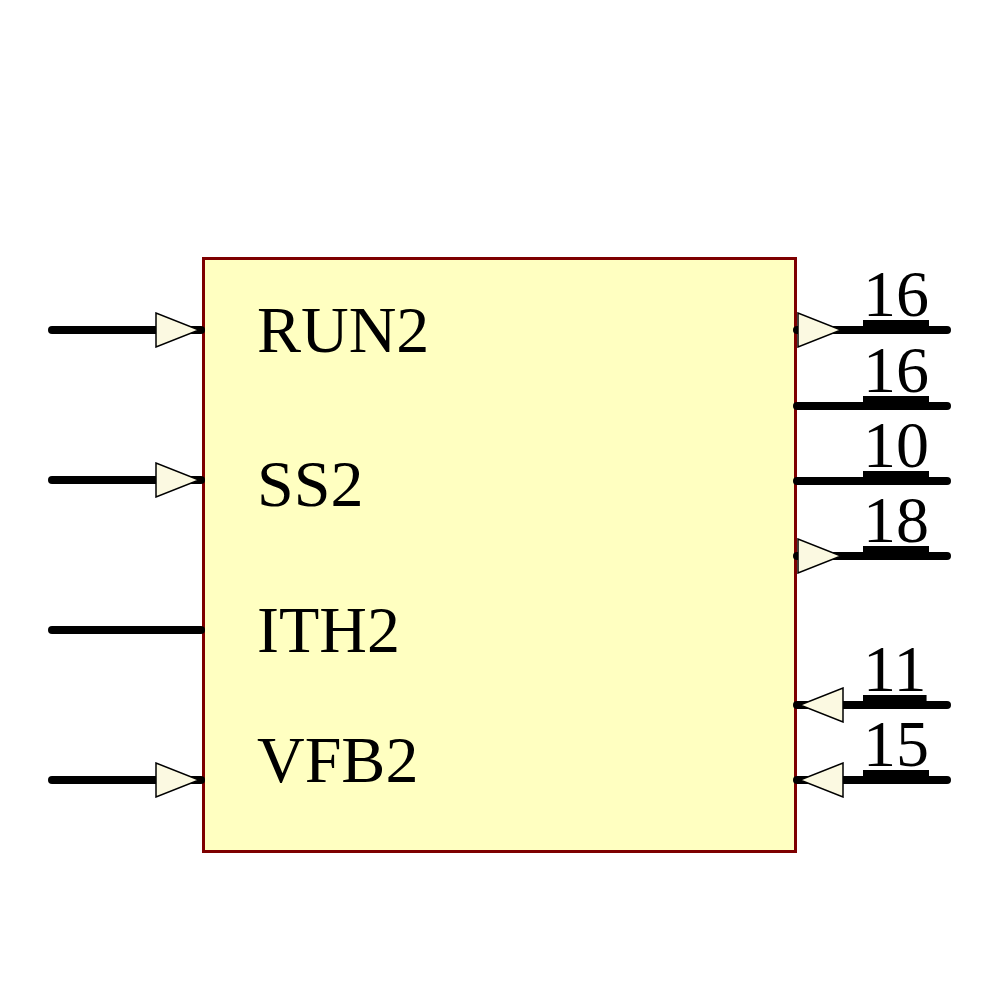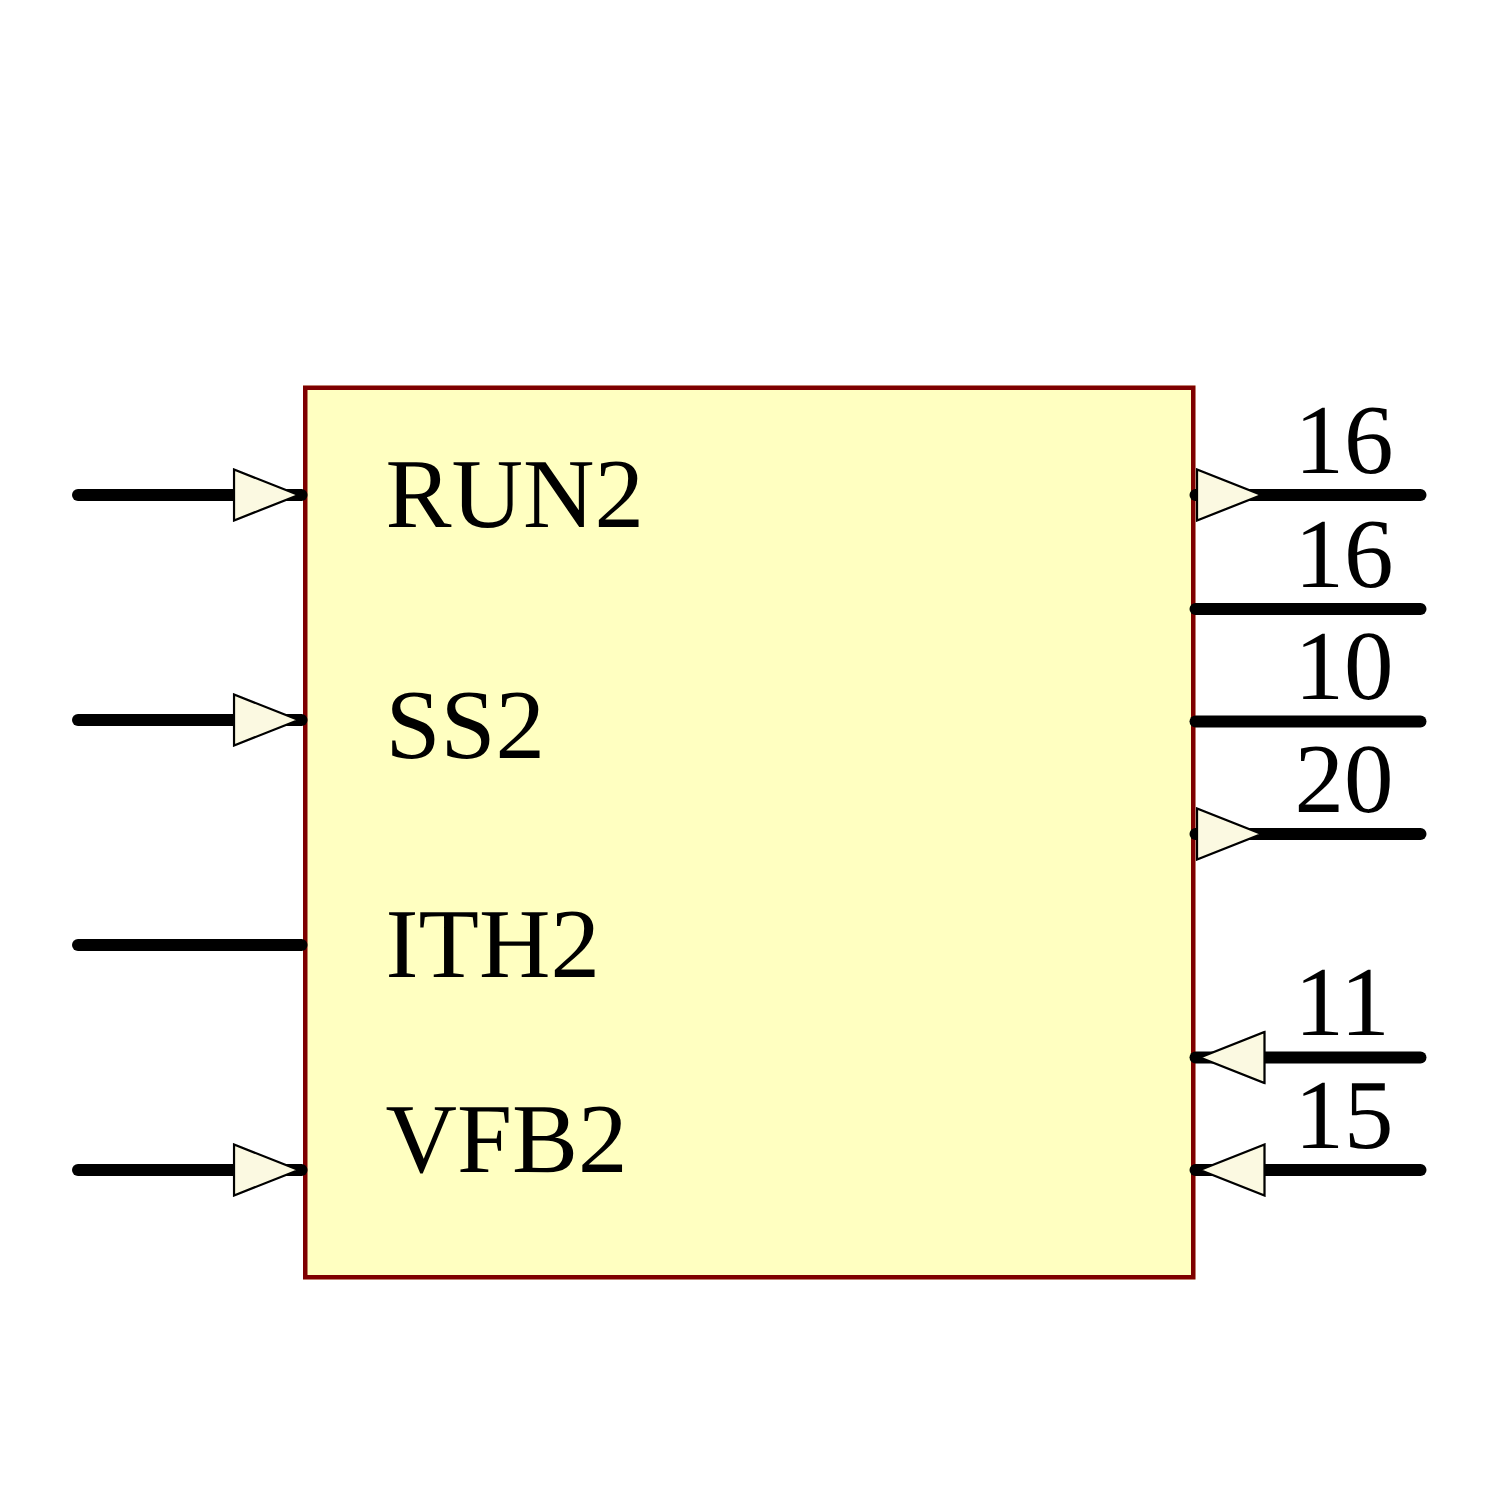--- a/index.html
+++ b/index.html
@@ -37,20 +37,21 @@
     position: absolute;
     width: 46px;
     height: 36px;
   }
   .num {
     position: absolute;
     font-size: 66px;
     line-height: 60px;
     height: 60px;
     white-space: nowrap;
+    text-decoration: underline;
   }
   .num-r { left: 863px; text-align: left; }
   .lbl {
     position: absolute;
     font-size: 66px;
     line-height: 60px;
     height: 60px;
     white-space: nowrap;
   }
   .lbl-l { left: 257px; text-align: left; }
@@ -114,21 +115,21 @@
     <div class="wire" style="left:793px;top:477px;width:158px"></div>
     <div class="num num-r" style="top:415px">10</div>
 
   </div>
 
   <div class="pin">
     <div class="wire" style="left:793px;top:552px;width:158px"></div>
     <svg class="arrow" style="left:797px;top:538px" viewBox="0 0 46 36">
       <polygon points="1,1 1,35 44,18" stroke="#000000" stroke-width="1.5" fill="#FBF9E1"></polygon>
     </svg>
-    <div class="num num-r" style="top:490px">20</div>
+    <div class="num num-r" style="top:490px">18</div>
 
   </div>
 
   <div class="pin">
     <div class="wire" style="left:793px;top:701px;width:158px"></div>
     <svg class="arrow" style="left:798px;top:687px" viewBox="0 0 46 36">
       <polygon points="45,1 45,35 2,18" stroke="#000000" stroke-width="1.5" fill="#FBF9E1"></polygon>
     </svg>
     <div class="num num-r" style="top:639px">11</div>
 

